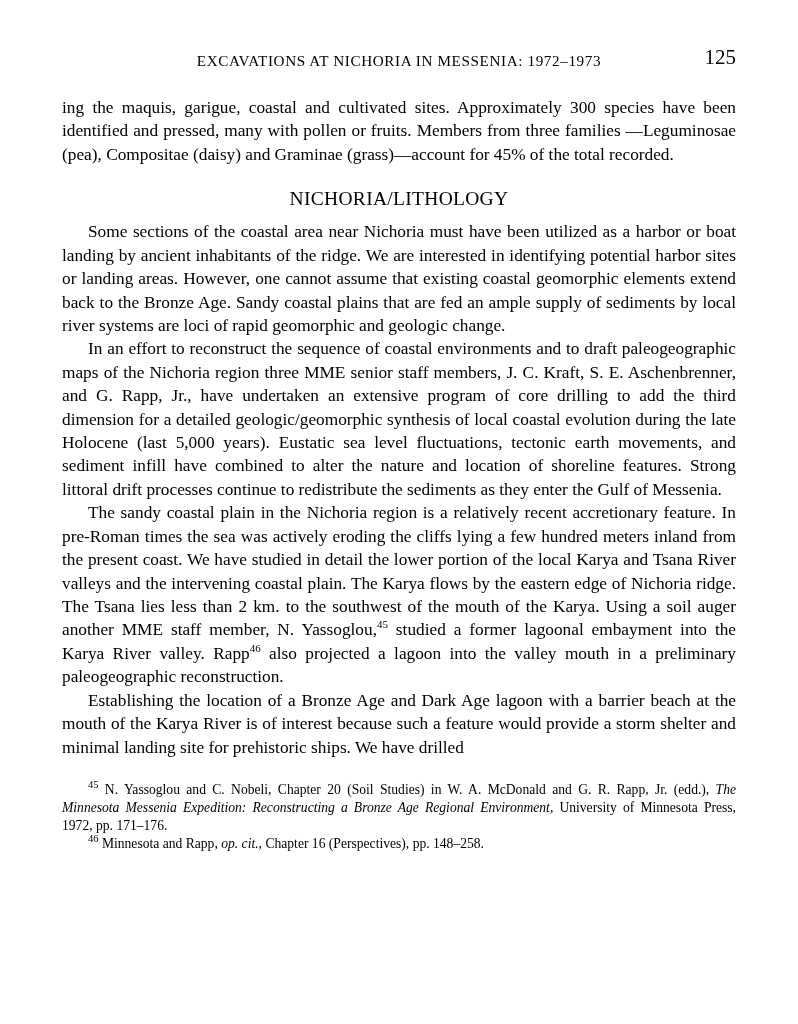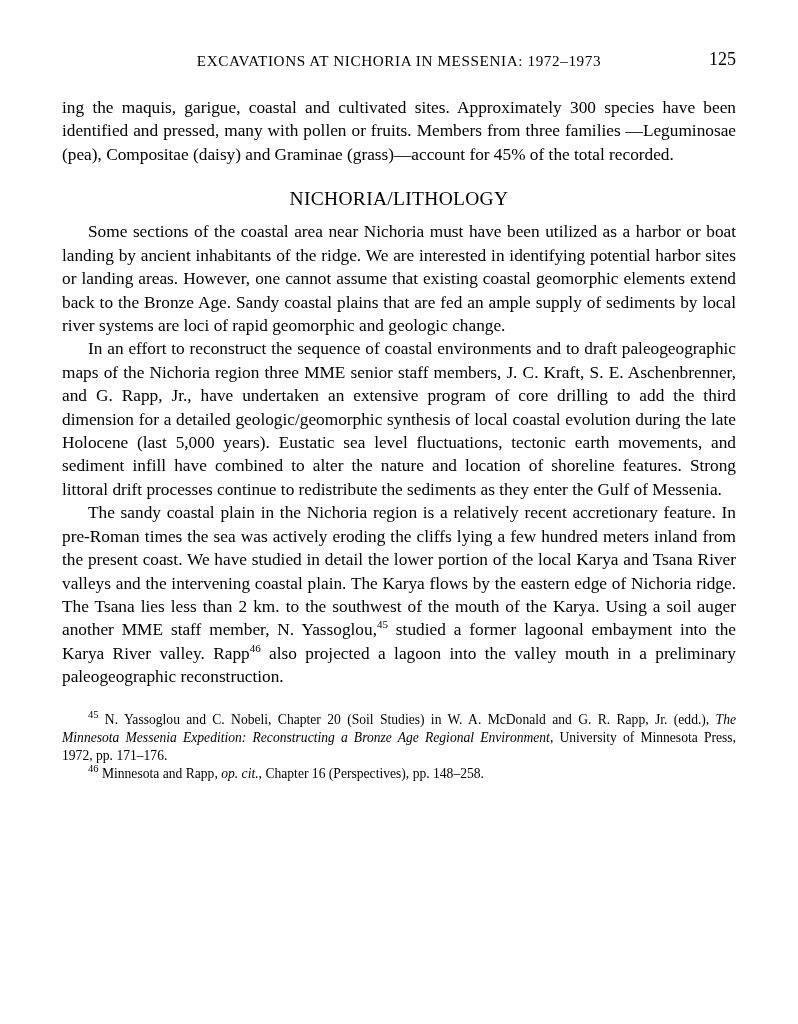--- a/index.html
+++ b/index.html
@@ -40,21 +40,21 @@
     font-size: 15.2px;
     letter-spacing: 0.6px;
     font-variant: small-caps;
     text-transform: uppercase;
     white-space: nowrap;
   }
   .running-head .rh-page {
     position: absolute;
     right: 0;
     bottom: 0;
-    font-size: 18px;
+    font-size: 21px;
   }
   p.body {
     font-size: 17.3px;
     line-height: 1.355;
     text-align: justify;
     margin: 0;
     text-indent: 0;
     hyphens: none;
   }
   p.body.indent {
@@ -113,20 +113,21 @@
     <p class="body">ing the maquis, garigue, coastal and cultivated sites.  Approximately 300 species have been identified and pressed, many with pollen or fruits.  Members from three families —Leguminosae (pea), Compositae (daisy) and Graminae (grass)—account for 45% of the total recorded.</p>
 
 
     <h2 class="section-title">NICHORIA/LITHOLOGY</h2>
 
     <p class="body indent">Some sections of the coastal area near Nichoria must have been utilized as a harbor or boat landing by ancient inhabitants of the ridge.  We are interested in identifying potential harbor sites or landing areas. However, one cannot assume that existing coastal geomorphic elements extend back to the Bronze Age.  Sandy coastal plains that are fed an ample supply of sediments by local river systems are loci of rapid geomorphic and geologic change.</p>
     <p class="body indent">In an effort to reconstruct the sequence of coastal environments and to draft paleogeographic maps of the Nichoria region three MME senior staff members, J. C. Kraft, S. E. Aschenbrenner, and G. Rapp, Jr., have undertaken an extensive program of core drilling to add the third dimension for a detailed geologic/geomorphic synthesis of local coastal evolution during the late Holocene (last 5,000 years). Eustatic sea level fluctuations, tectonic earth movements, and sediment infill have combined to alter the nature and location of shoreline features.  Strong littoral drift processes continue to redistribute the sediments as they enter the Gulf of Messenia.</p>
 
     <p class="body indent"><span>The sandy coastal plain in the Nichoria region is a relatively recent accretionary feature.  In pre-Roman times the sea was actively eroding the cliffs lying a few hundred meters inland from the present coast.  We have studied in detail the lower portion of the local Karya and Tsana River valleys and the intervening coastal plain.  The Karya flows by the eastern edge of Nichoria ridge.  The Tsana lies less than 2 km. to the southwest of the mouth of the Karya.  Using a soil auger another MME staff member, N. Yassoglou,</span><sup class="fnref">45</sup><span> studied a former lagoonal embayment into the Karya River valley. Rapp</span><sup class="fnref">46</sup><span> also projected a lagoon into the valley mouth in a preliminary paleogeographic reconstruction.</span></p>
 
+    <p class="body indent">Establishing the location of a Bronze Age and Dark Age lagoon with a barrier beach at the mouth of the Karya River is of interest because such a feature would provide a storm shelter and minimal landing site for prehistoric ships.  We have drilled</p>
 
     <div class="footnotes">
       <p class="fn"><sup>45</sup> <span>N. Yassoglou and C. Nobeli, Chapter 20 (Soil Studies) in W. A. McDonald and G. R. Rapp, Jr. (edd.), </span><i>The Minnesota Messenia Expedition: Reconstructing a Bronze Age Regional Environment</i><span>, University of Minnesota Press, 1972, pp. 171–176.</span></p>
       <p class="fn"><sup>46</sup> <span>Minnesota and Rapp, </span><i>op. cit.</i><span>, Chapter 16 (Perspectives), pp. 148–258.</span></p>
     </div>
 
   </div>
 </div>
 
 </body></html>

